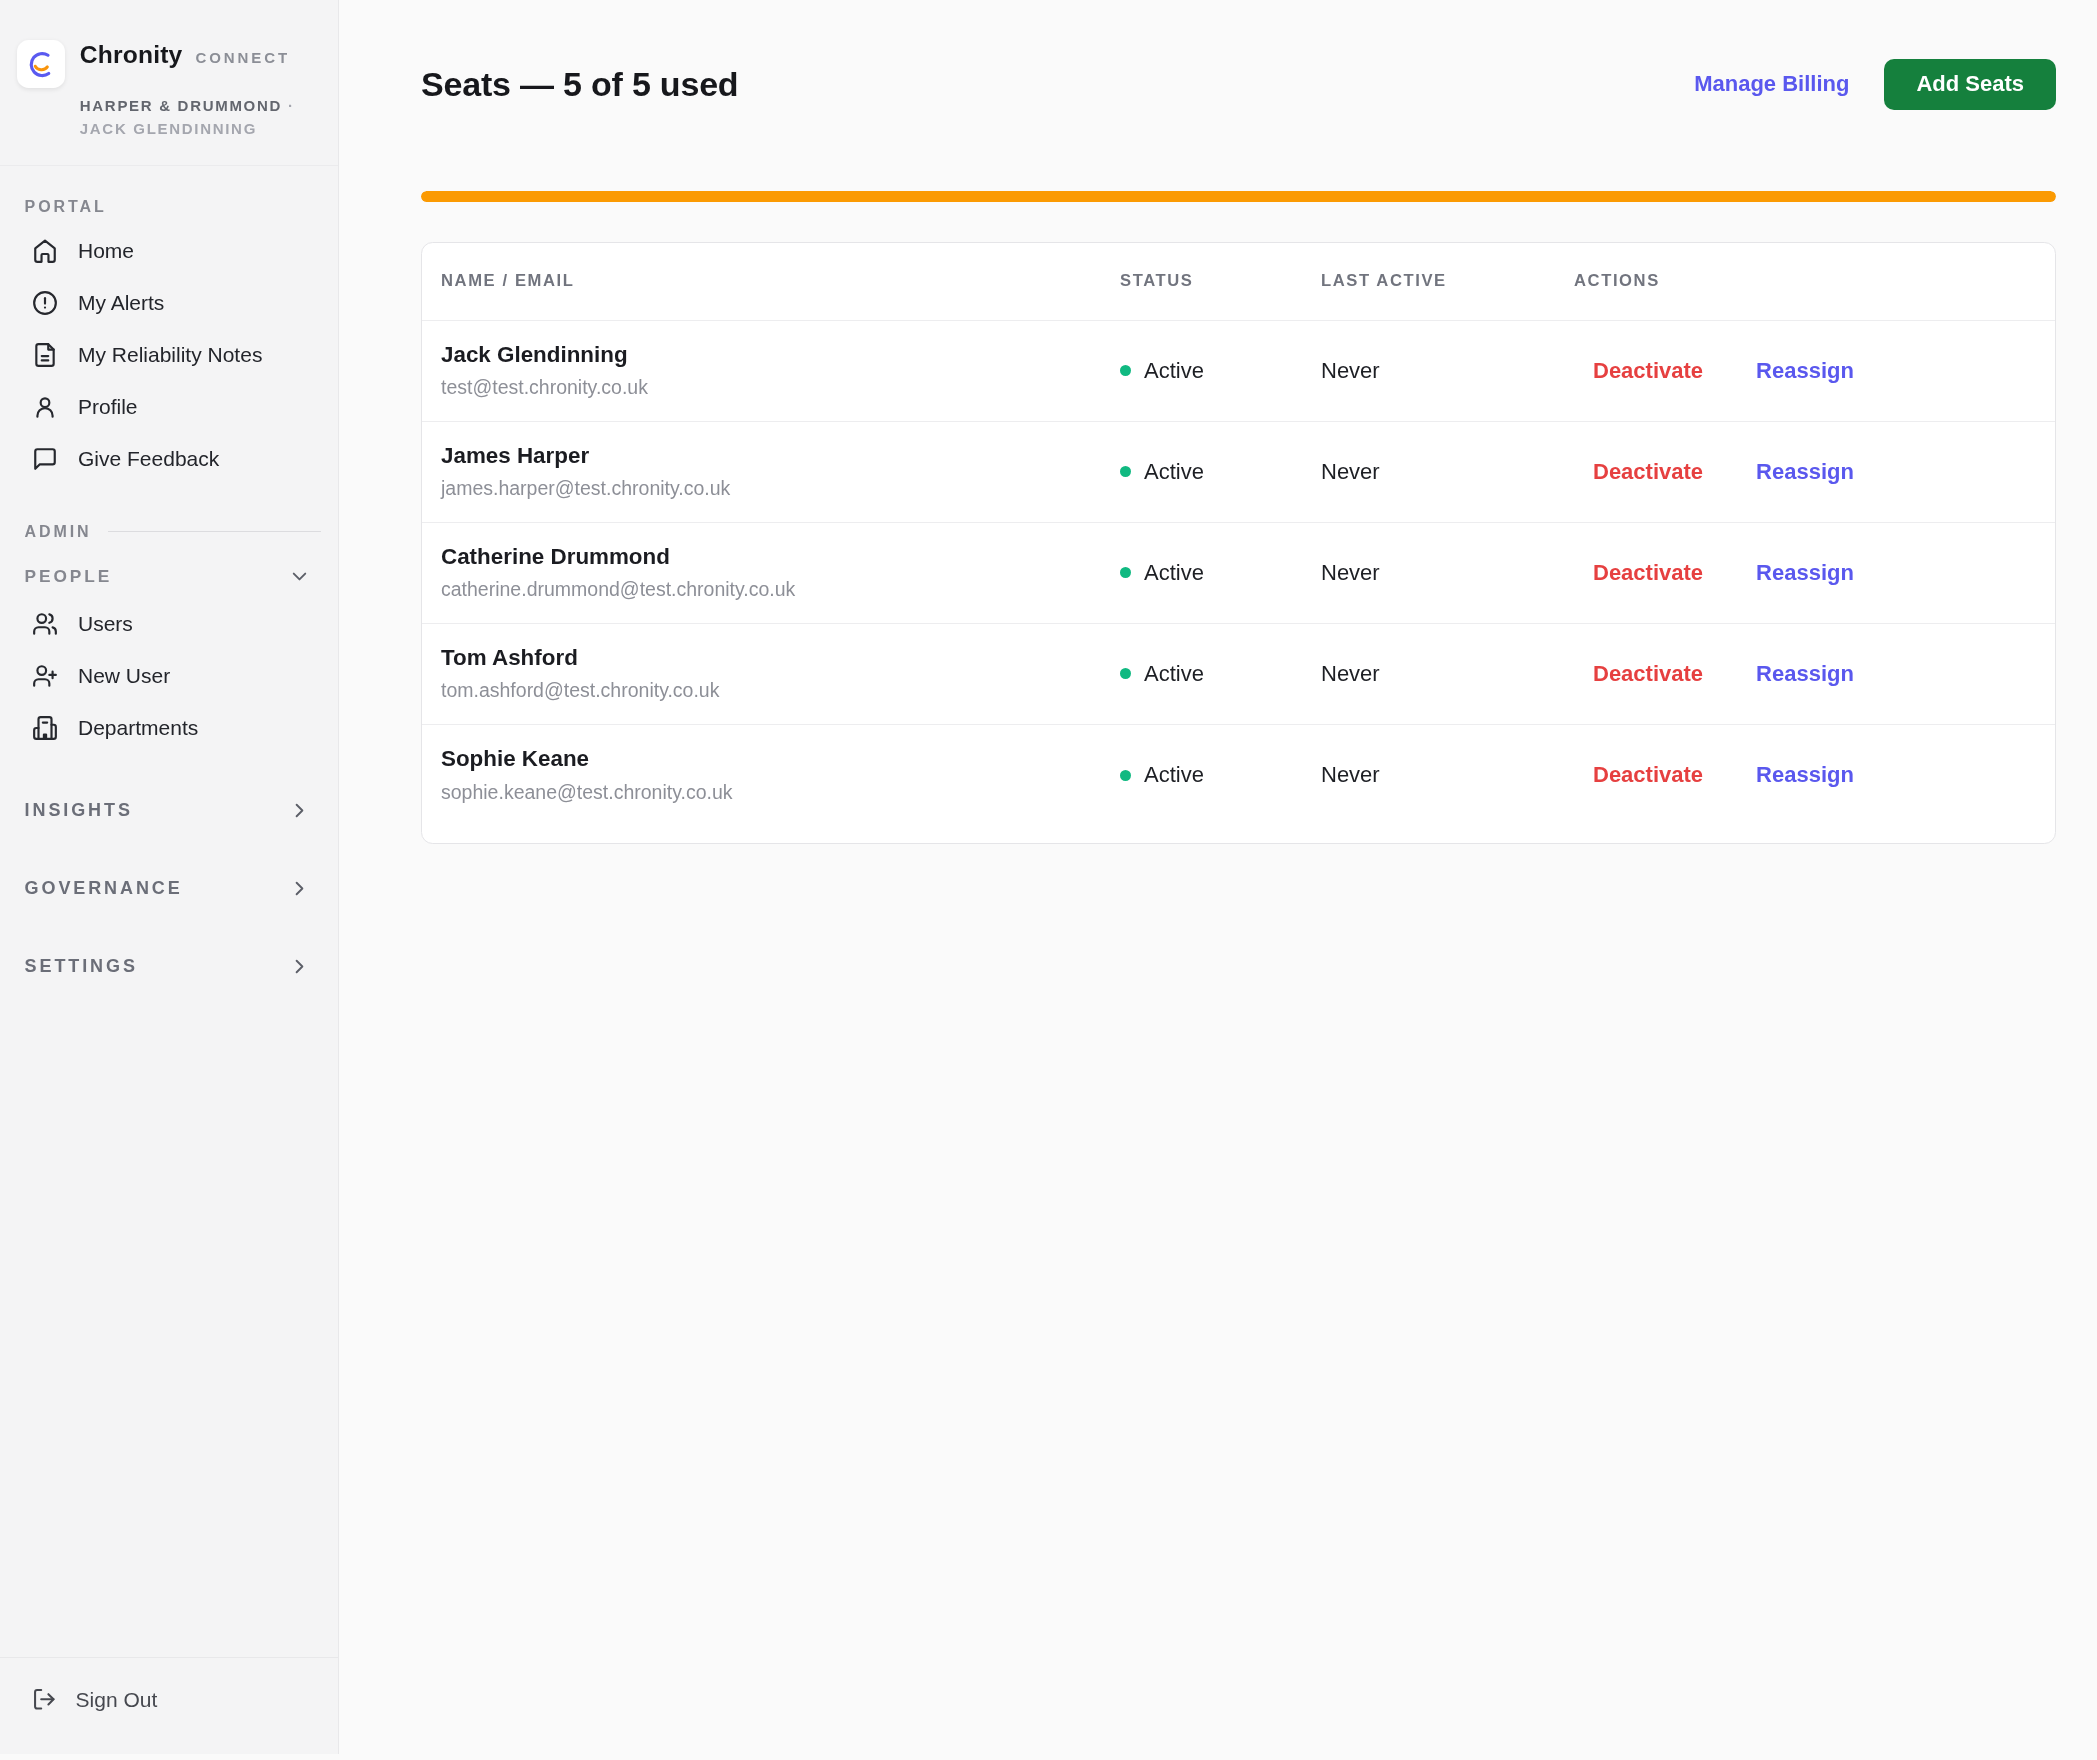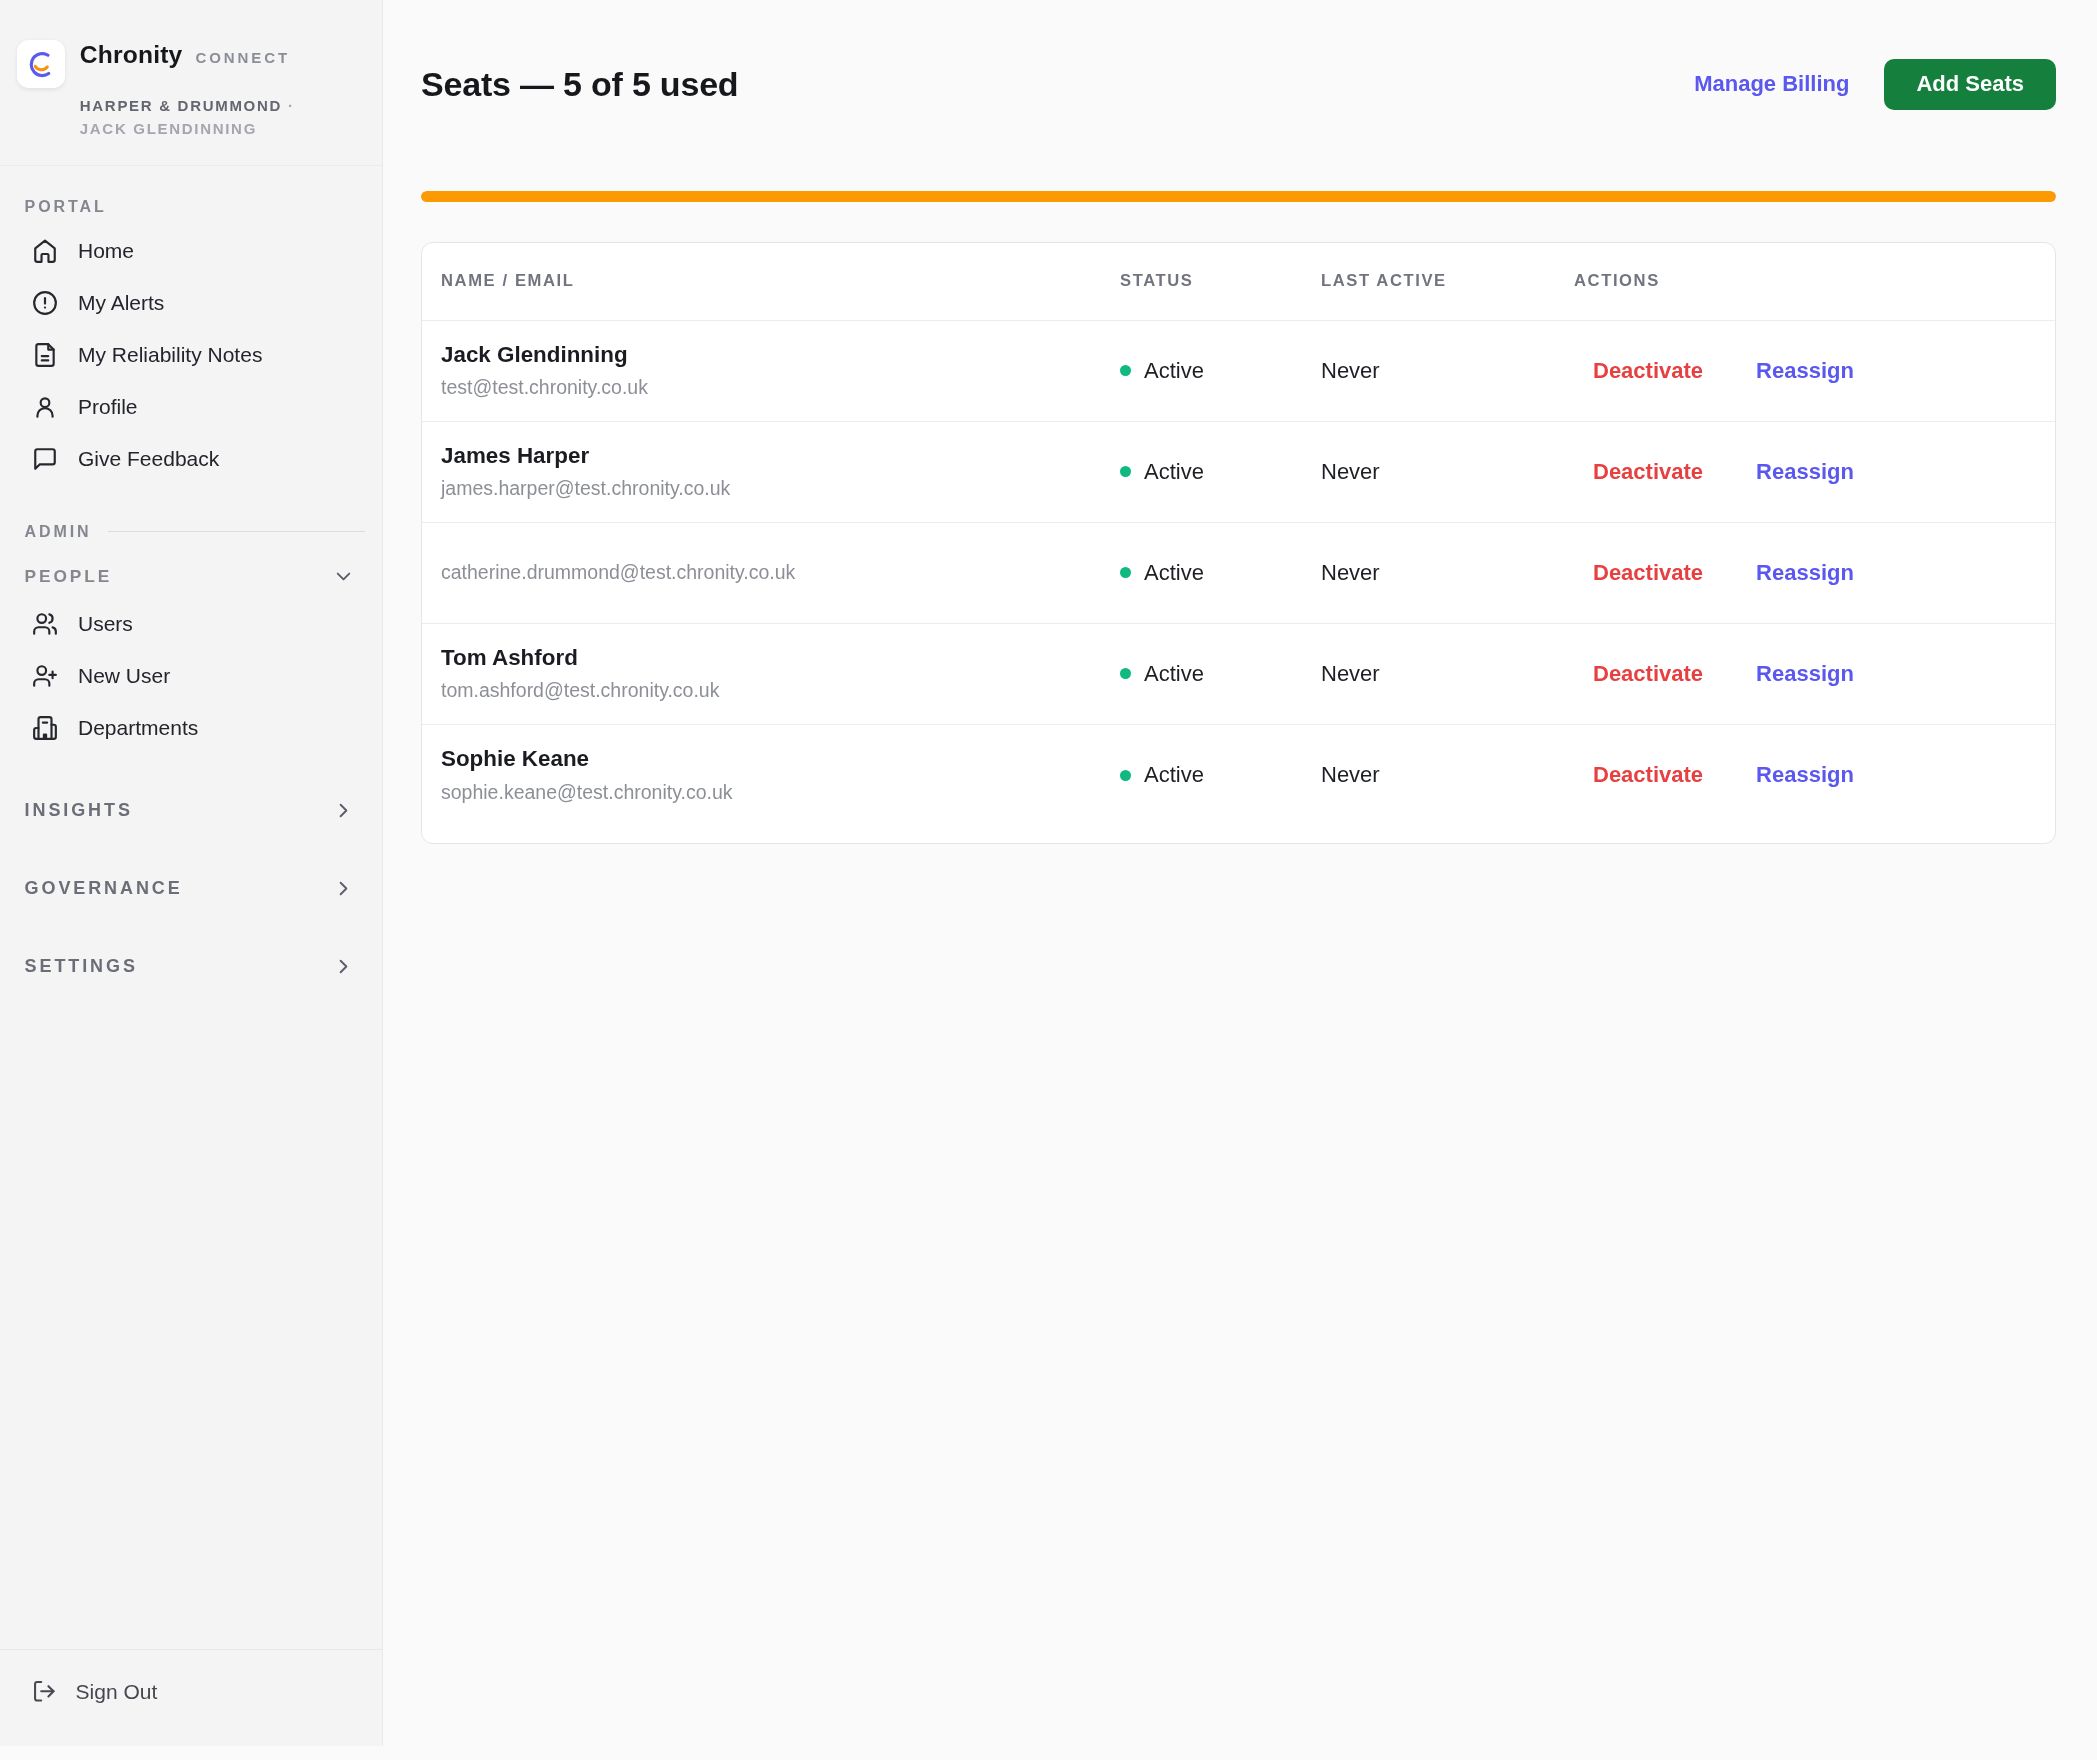--- a/index.html
+++ b/index.html
@@ -9,21 +9,21 @@
     background: #fafafa;
     font-family: "Liberation Sans", sans-serif;
     color: #17181c;
     position: relative;
     overflow: hidden;
   }
   svg { display:block; }
 
   
   .sidebar {
-    position:absolute; left:0; top:0; bottom:15px; width:383px;
+    position:absolute; left:0; top:0; bottom:7px; width:339px;
     background:#f4f4f5; border-right:1.4px solid #e8e8ea;
     display:flex; flex-direction:column;
   }
   .brand {
     display:flex; gap:14.5px; padding:40px 22px 24.6px 17.3px;
     border-bottom:1.4px solid #ebebed;
   }
   .logo {
     width:48px; height:48px; border-radius:11.6px; background:#fff;
     box-shadow:0 1.4px 4.3px rgba(0,0,0,.08);
@@ -341,20 +341,21 @@
       </div>
       <div class="cell-last">Never</div>
       <div class="cell-actions">
         <span class="act-deactivate">Deactivate</span>
         <span class="act-reassign">Reassign</span>
       </div>
     </div>
 
     <div class="trow tr">
       <div class="cell-name">
+        <div class="name">Catherine Drummond</div>
         <div class="email">catherine.drummond@test.chronity.co.uk</div>
       </div>
       <div class="cell-status">
         <span class="dot"></span>
         <span class="status-text">Active</span>
       </div>
       <div class="cell-last">Never</div>
       <div class="cell-actions">
         <span class="act-deactivate">Deactivate</span>
         <span class="act-reassign">Reassign</span>

